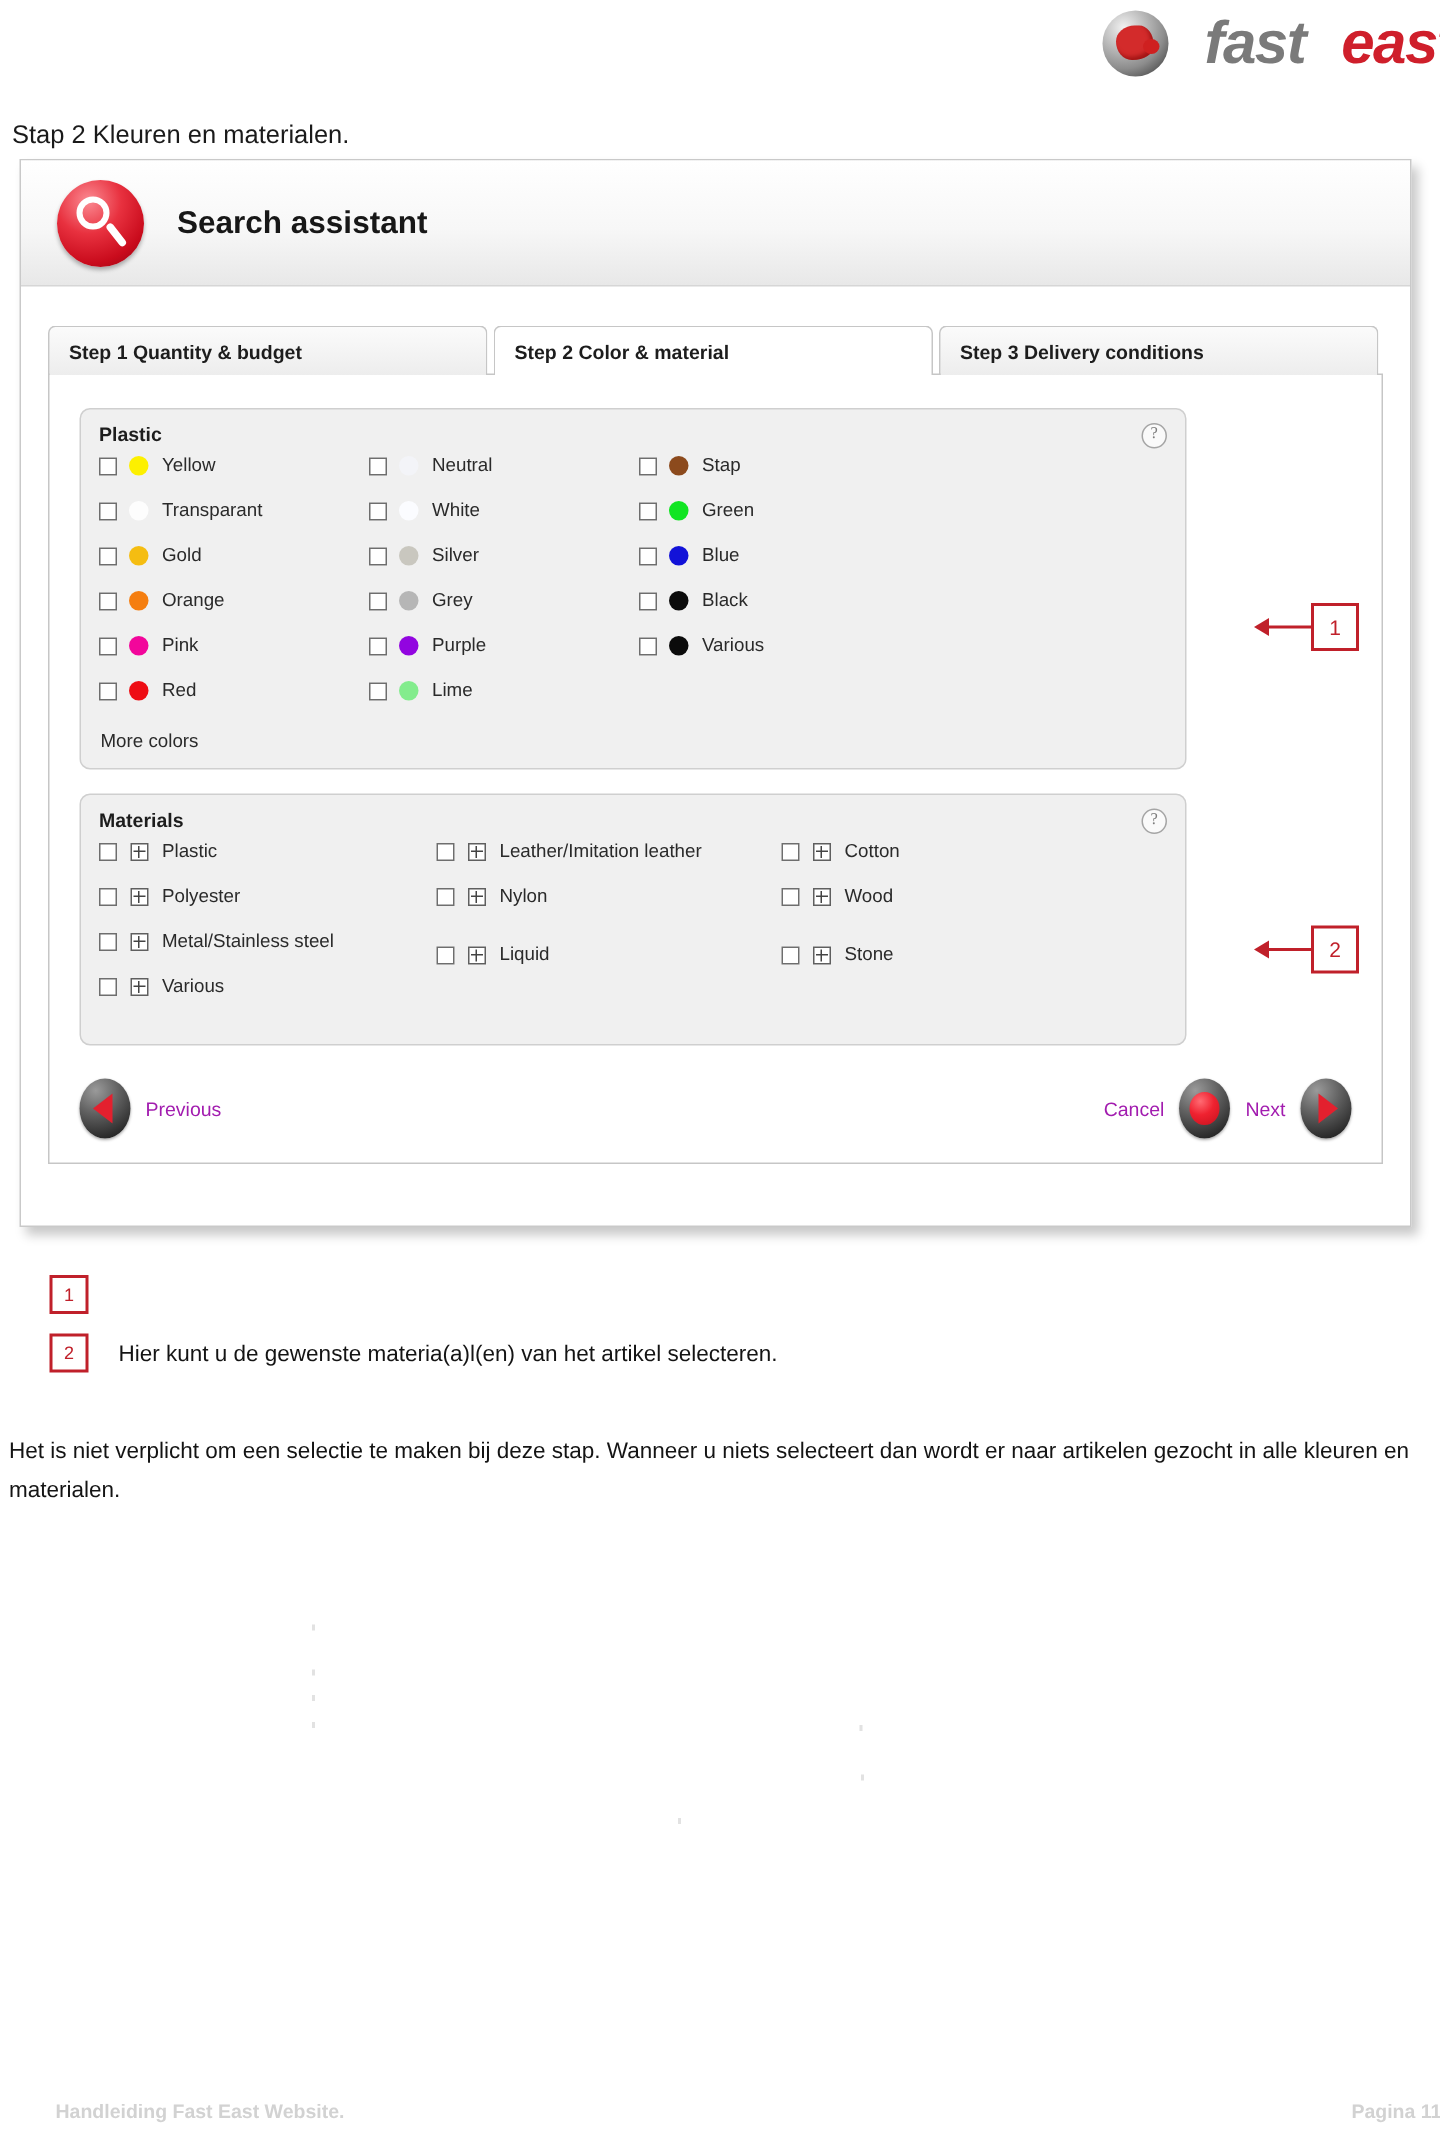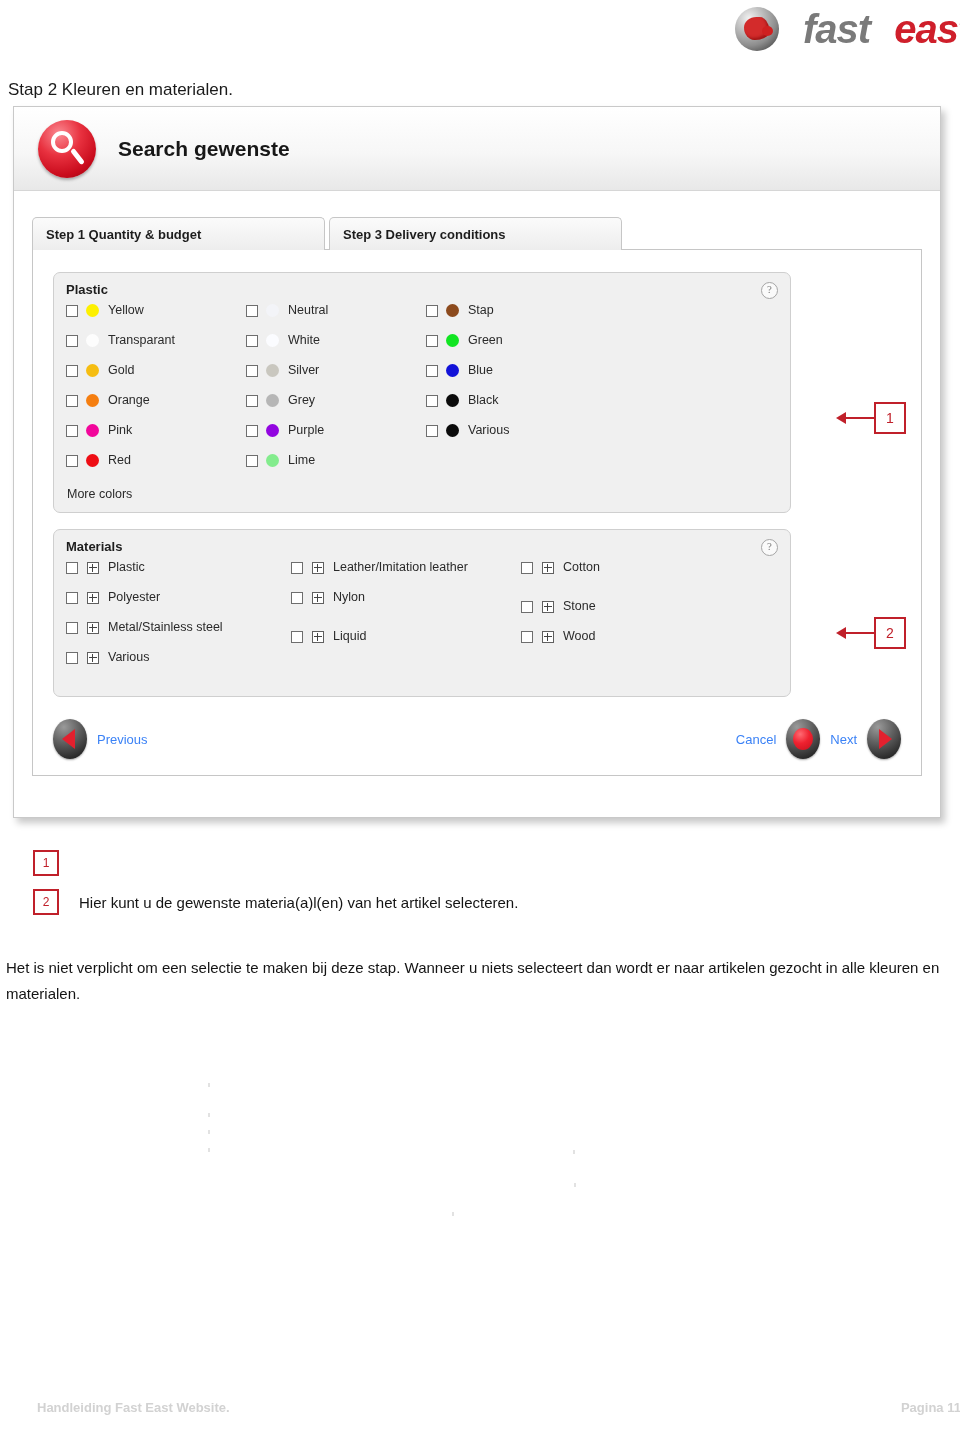--- a/index.html
+++ b/index.html
@@ -309,21 +309,21 @@
   }
   .navbtn .dot {
     position: absolute;
     left: 7px; top: 9px;
     width: 20px; height: 22px;
     border-radius: 50%;
     background: radial-gradient(circle at 36% 28%, #ff6b73 0%, #ef2230 45%, #c6101c 100%);
   }
   .navlabel {
     font-size: 13px;
-    color: #3b82f6;
+    color: #a21caf;
     margin: 0 10px;
   }
   #footer-right {
     margin-left: auto;
     display: flex;
     align-items: center;
   }
 
   
   .callout {
@@ -434,28 +434,31 @@
 
 <div id="page-heading">Stap 2 Kleuren en materialen.</div>
 
 <div id="app-window">
 
   <div id="app-titlebar">
     <div class="search-badge">
       <div class="mg-ring"></div>
       <div class="mg-handle"></div>
     </div>
-    <div id="app-title">Search gewenste</div>
+    <div id="app-title">Search assistant</div>
   </div>
 
   <div id="app-body">
 
     <div id="tab-strip">
       <div class="tab">
         <span>Step 1 Quantity &amp; budget</span>
+      </div>
+      <div class="tab active">
+        <span>Step 2 Color &amp; material</span>
       </div>
       <div class="tab">
         <span>Step 3 Delivery conditions</span>
       </div>
     </div>
 
     <div id="tab-panel">
 
       <div class="group-panel" id="colors-panel">
         <div class="help-icon">?</div>
@@ -605,29 +608,29 @@
               <span class="opt-label">Liquid</span>
             </div>
           </div>
 
           <div class="opt-col">
             <div class="opt-row">
               <span class="cbox"></span>
               <span class="plusbox"></span>
               <span class="opt-label">Cotton</span>
             </div>
+            <div class="opt-row">
+              <span class="cbox"></span>
+              <span class="plusbox"></span>
+              <span class="opt-label">Wood</span>
+            </div>
             <div class="opt-row" style="margin-top:9px;">
               <span class="cbox"></span>
               <span class="plusbox"></span>
               <span class="opt-label">Stone</span>
-            </div>
-            <div class="opt-row">
-              <span class="cbox"></span>
-              <span class="plusbox"></span>
-              <span class="opt-label">Wood</span>
             </div>
           </div>
 
         </div>
       </div>
 
       <div id="wizard-footer">
         <div class="navbtn">
             <span class="tri-left"></span>
           </div>

